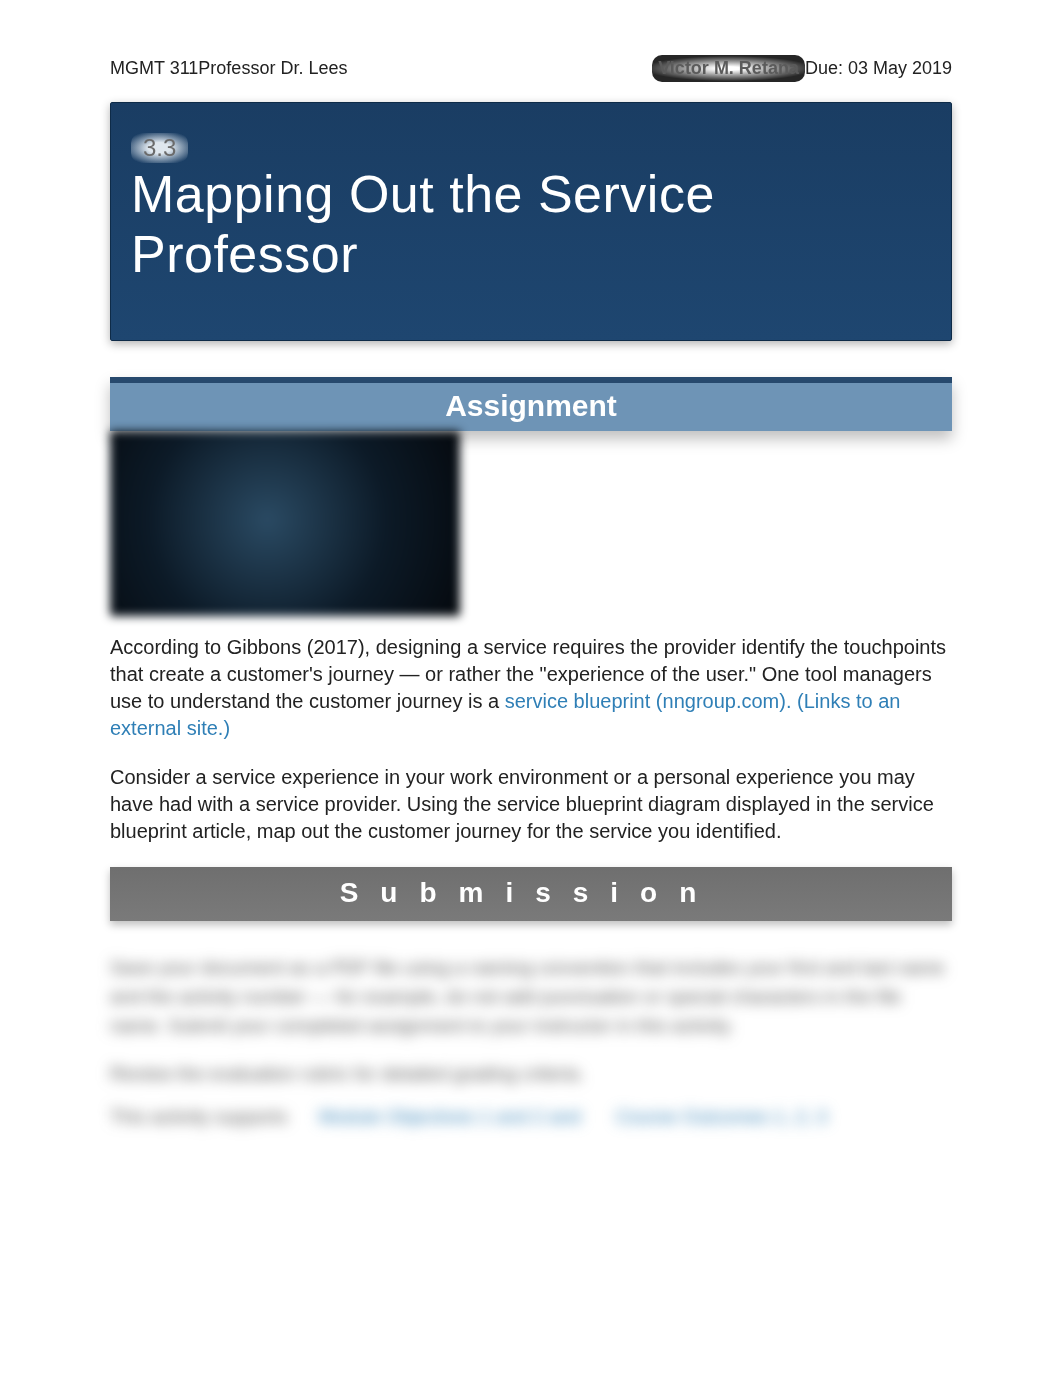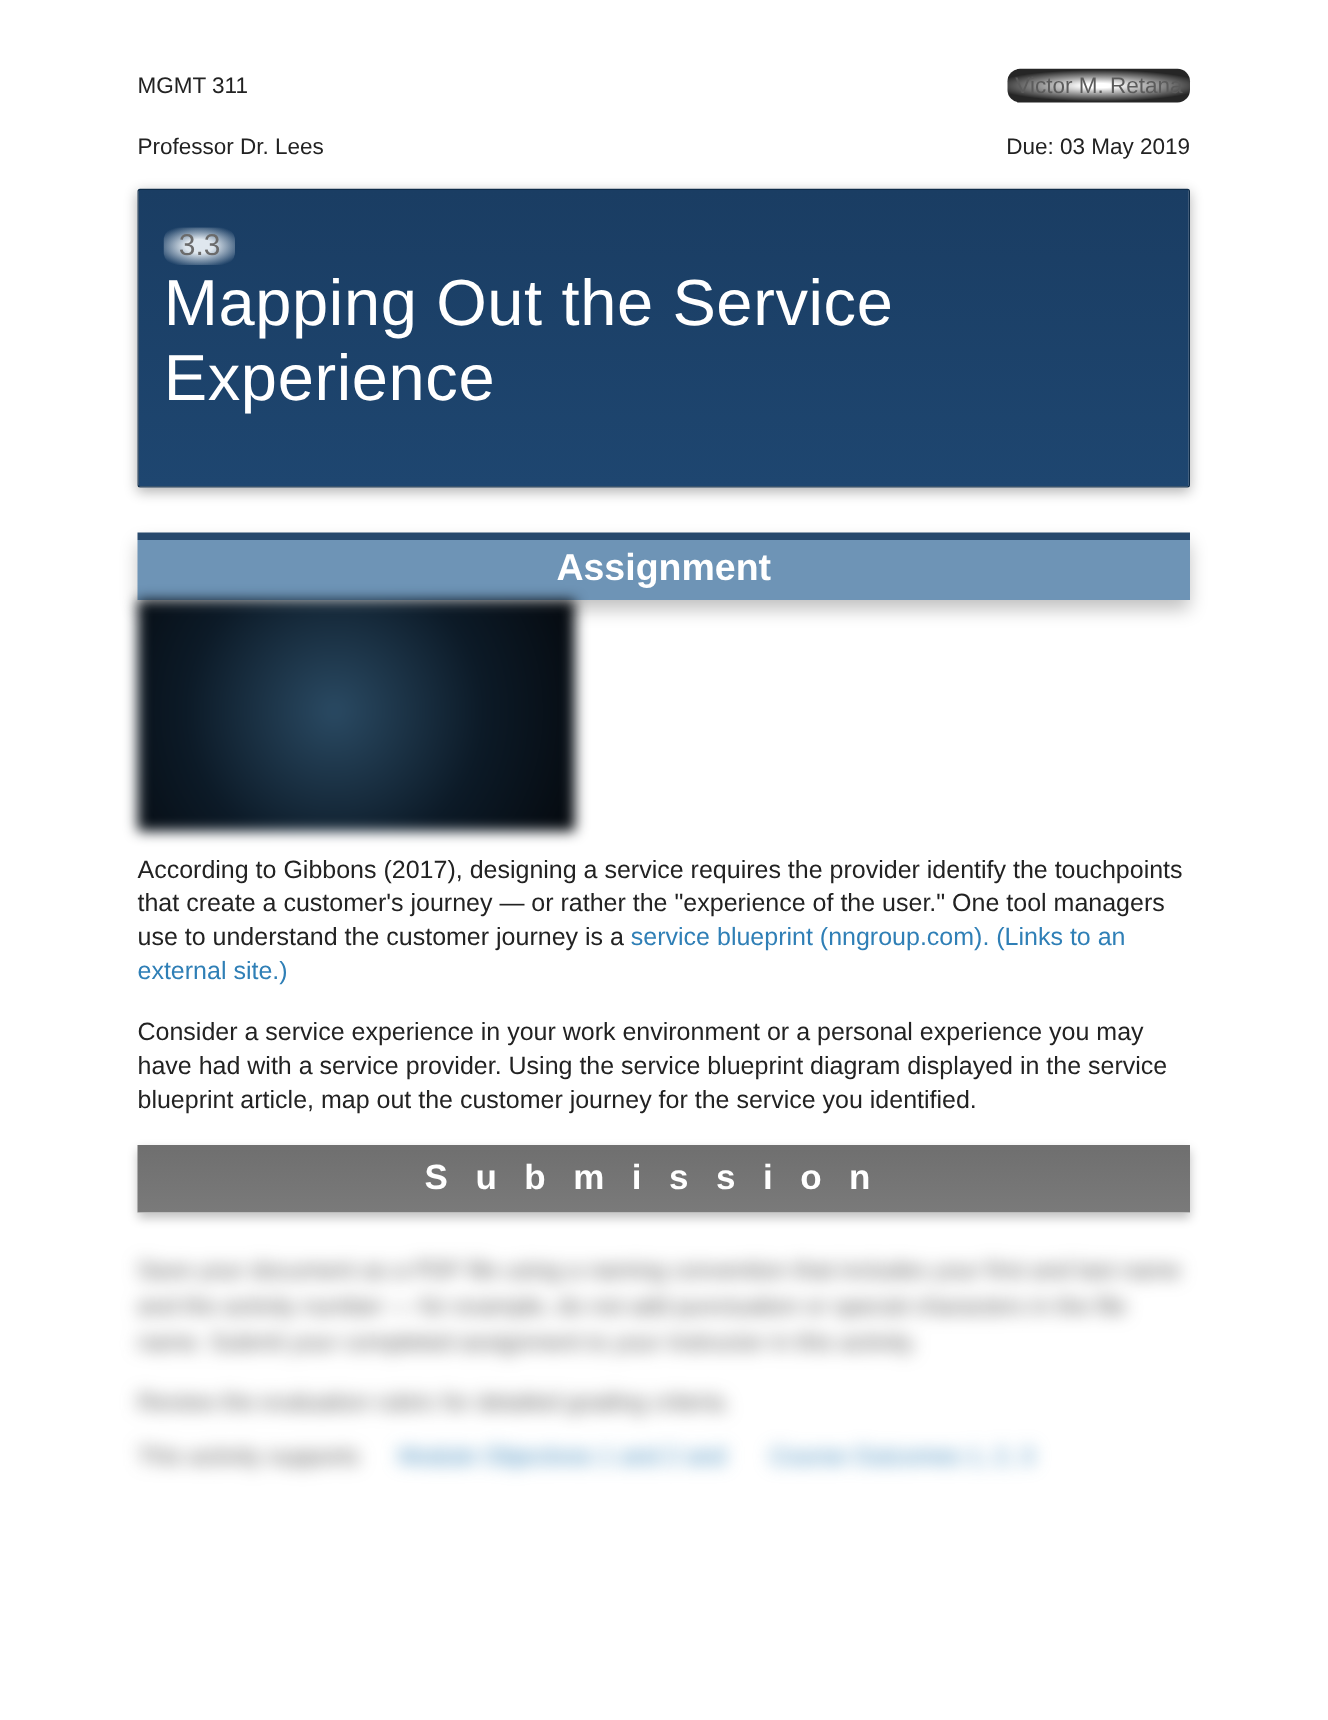--- a/index.html
+++ b/index.html
@@ -7,29 +7,29 @@
     font-family: "Segoe UI", "Helvetica Neue", Arial, sans-serif;
     background: #ffffff;
     width: 1062px;
     margin: 0 auto;
     color: #222;
   }
   .page { padding: 55px 110px 60px 110px; }
 
   
   .hdr { display: flex; justify-content: space-between; font-size: 18px; line-height: 1.5; margin-bottom: 20px; }
-  .hdr .left, .hdr .right { display: flex; flex-direction: column; gap: 22px; }
+  .hdr .left, .hdr .right { display: flex; flex-direction: row; }
   .hdr .right { text-align: right; align-items: flex-end; }
   .student-name {
     display: inline-block;
     padding: 0 6px;
     background: radial-gradient(ellipse 120px 18px at center, rgba(0,0,0,0) 10%, rgba(0,0,0,0.85) 70%);
     color: #5b5b5b;
     border-radius: 10px;
-    font-weight: 400;
+    font-weight: 700;
   }
 
   
   .hero {
     background: #1b3f66;
     background: linear-gradient(#1a3d63,#1e4670);
     border: 1px solid #0e2b48;
     border-radius: 2px;
     padding: 30px 20px 55px 20px;
     text-align: left;
@@ -111,21 +111,21 @@
     <div class="right">
       <span class="student-name">Victor M. Retana</span>
       <span>Due: 03 May 2019</span>
     </div>
   </div>
 
   <div class="hero">
     <div class="hero-num">3.3</div>
     <h1>
       <span>Mapping Out the Service</span><br>
-      <span>Experience</span>
+      <span>Professor</span>
     </h1>
   </div>
 
   <div class="band">Assignment</div>
 
 
   <div class="thumb"></div>
 
   <p class="body-text">
     <span>According to Gibbons (2017), designing a service requires the provider identify the touchpoints that create a customer's journey — or rather the "experience of the user." One tool managers use to understand the customer journey is a </span><a href="#" class="link">service blueprint (nngroup.com). (Links to an external site.)</a>

